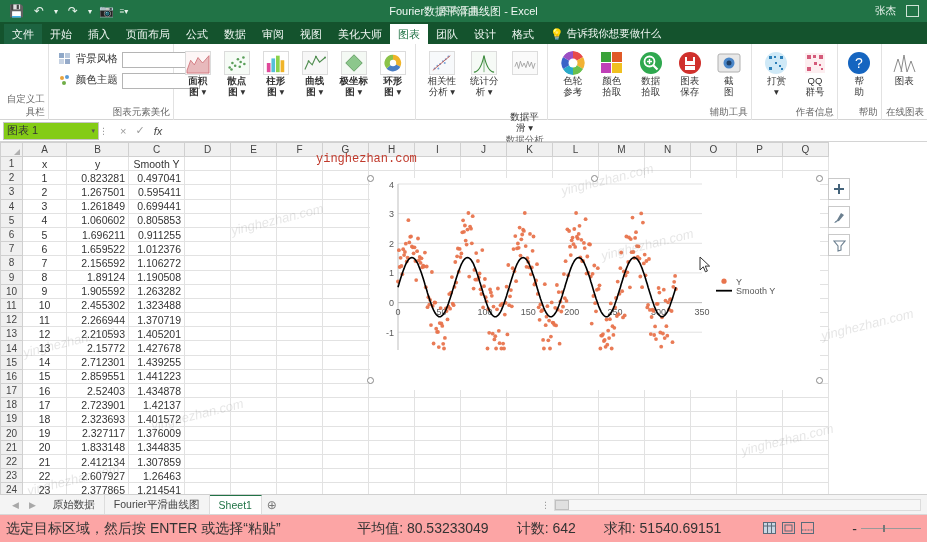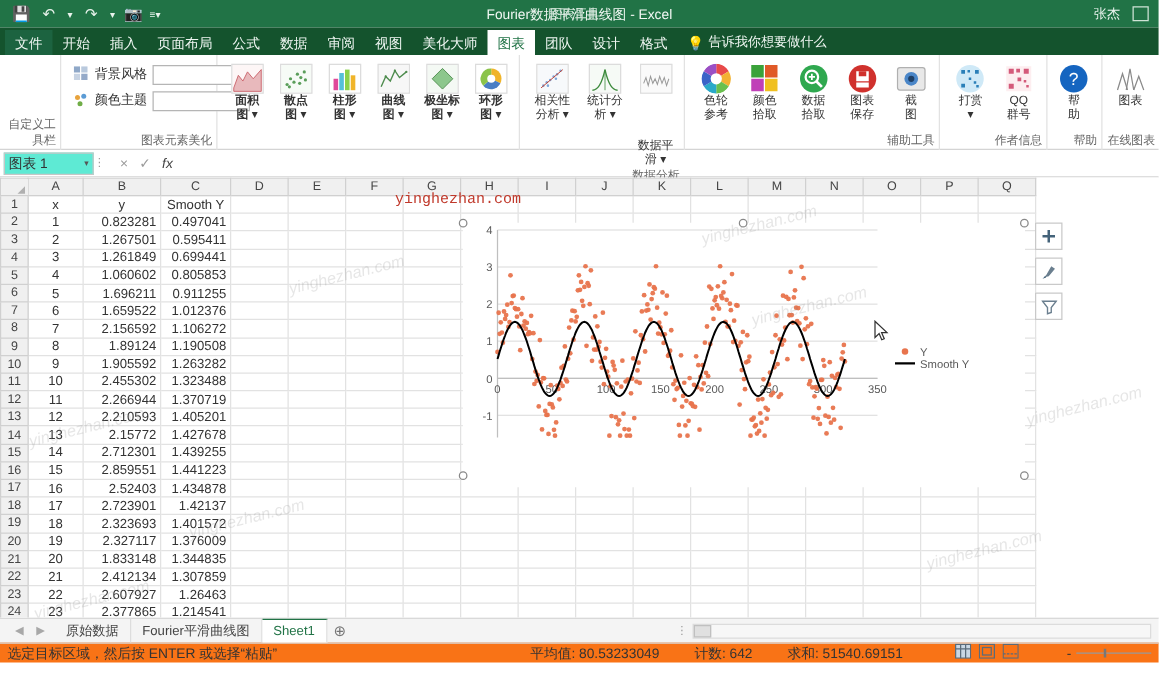--- a/index.html
+++ b/index.html
@@ -35,21 +35,21 @@
   .bigbtn .lbl span{display:block;}
   .ctrl-row{display:flex;gap:4px;margin-bottom:4px;}
   .ctrl-ico{width:14px;height:14px;display:flex;align-items:center;justify-content:center;font-size:10px;}
   .ctrl-lbl{font-size:10.5px;white-space:nowrap;color:#333;}
   .combo{width:78px;height:16px;border:1px solid #b5b5b5;background:#fff;display:flex;align-items:center;justify-content:flex-end;padding-right:3px;font-size:8px;color:#555;}
   
   .mi{width:26px;height:24px;border:1px solid #dcdcdc;background:#fafafa;position:relative;overflow:hidden;display:block;}
   .circ{width:24px;height:24px;border-radius:50%;display:block;}
   
   .fbar{height:22px;background:#fff;display:flex;align-items:center;border-bottom:1px solid #d4d4d4;}
-  .namebox{width:72px;height:18px;margin-left:3px;border:1px solid #c6c6c6;background:#5eead4;display:flex;align-items:center;padding:0 3px;font-size:11px;}
+  .namebox{width:96px;height:18px;margin-left:3px;border:1px solid #c6c6c6;background:#84cc16;display:flex;align-items:center;padding:0 3px;font-size:11px;}
   .namebox .caret{margin-left:auto;font-size:7px;color:#555;}
   .fbtns{display:flex;align-items:center;gap:9px;padding:0 8px;color:#9a9a9a;font-size:11px;}
   .fbtns .fx{font-style:italic;color:#444;font-size:11px;}
   .finput{flex:1;height:18px;border:none;background:#fff;}
   .dots{color:#999;font-size:9px;padding-right:4px;}
   
   .gridwrap{position:relative;height:352px;overflow:hidden;background:#fff;}
   table.sheet{border-collapse:collapse;table-layout:fixed;}
   .colhead td{height:14px;background:#f0f0f0;border:1px solid #d0d0d0;text-align:center;font-size:10px;color:#444;}
   .corner{width:22px;background:#f0f0f0;position:relative;}
@@ -70,21 +70,21 @@
   
   .tabbar{height:20px;background:#f4f4f4;border-top:1px solid #d0d0d0;display:flex;align-items:center;padding-left:4px;}
   .navarrows{display:flex;gap:10px;color:#a8a8a8;font-size:9px;padding:0 8px;}
   .stab{height:19px;padding:0 9px;display:flex;align-items:center;font-size:10.5px;color:#444;border-right:1px solid #ddd;cursor:pointer;}
   .stab.active{background:#fff;color:#217346;border-top:1.5px solid #217346;}
   .addsheet{width:20px;display:flex;align-items:center;justify-content:center;color:#777;font-size:12px;cursor:pointer;}
   .hscroll{margin-left:auto;display:flex;align-items:center;width:380px;height:13px;margin-right:6px;}
   .hs-track{flex:1;height:12px;background:#f7f7f7;border:1px solid #dcdcdc;}
   .hs-thumb{width:14px;height:10px;background:#e0e0e0;border:1px solid #c0c0c0;}
   
-  .status{height:16px;background:#f97316;border-top:1px solid #d8d8d8;display:flex;align-items:center;font-size:11px;color:#333;padding:0 6px;}
+  .status{height:28px;background:#fca5a5;border-top:1px solid #d8d8d8;display:flex;align-items:center;font-size:14px;color:#333;padding:0 6px;}
   .stats{margin-left:auto;display:flex;align-items:center;gap:28px;}
   .viewbtns{display:flex;gap:6px;margin-left:14px;color:#555;font-size:11px;}
   .zoomslider{display:flex;align-items:center;gap:4px;margin-left:10px;}
   .zs-line{width:60px;height:1px;background:#999;position:relative;}
   .zs-knob{position:absolute;left:22px;top:-3px;width:2px;height:7px;background:#777;}
 </style>
 </head>
 <body>
 
 <div class="titlebar">

